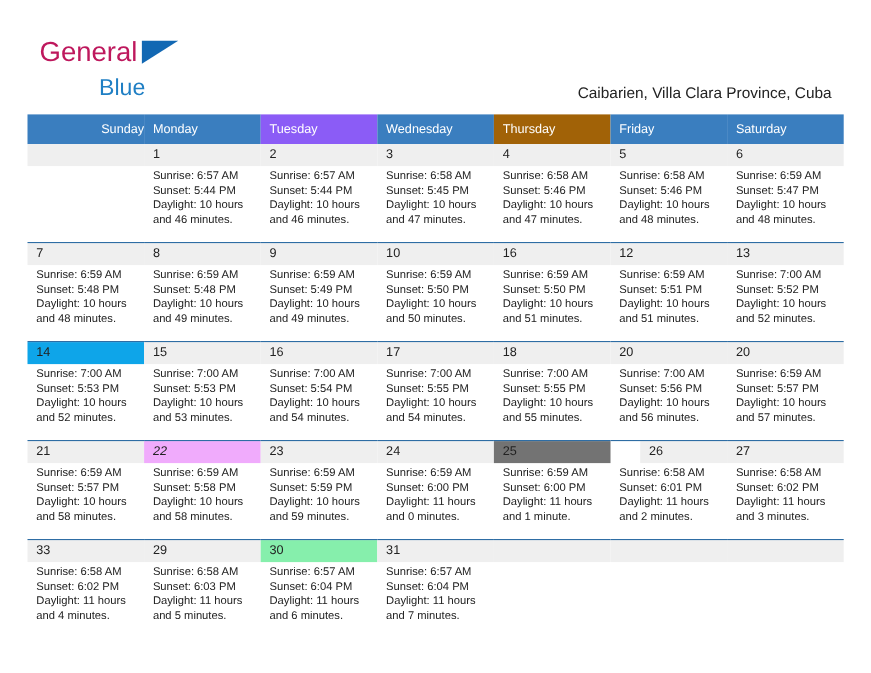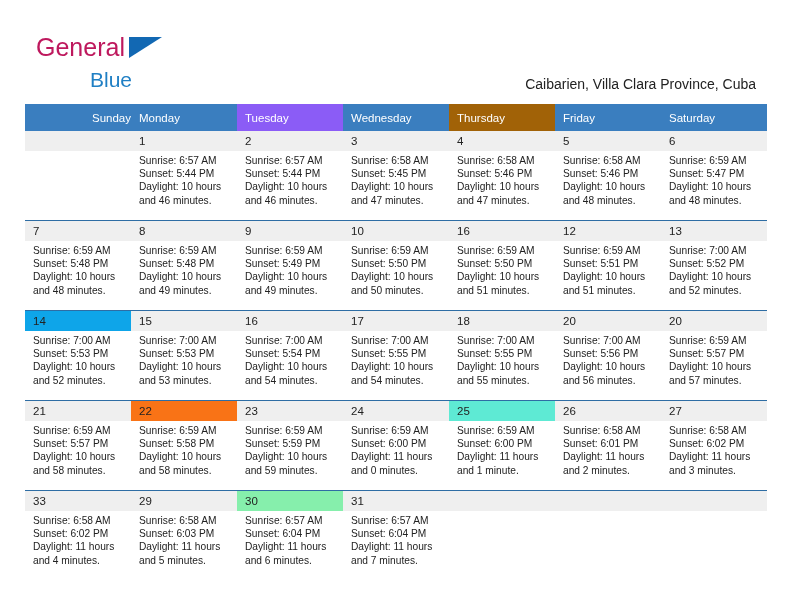--- a/index.html
+++ b/index.html
@@ -360,21 +360,21 @@
             <td class="daycell" style="border-top-color: rgb(46, 109, 164);">
               <div class="daynum" style="background: rgb(239, 239, 239);">21</div>
               <div class="details">
                 <div>Sunrise: 6:59 AM</div>
                 <div>Sunset: 5:57 PM</div>
                 <div>Daylight: 10 hours</div>
                 <div>and 58 minutes.</div>
               </div>
             </td>
             <td class="daycell" style="border-top-color: rgb(46, 109, 164);">
-              <div class="daynum" style="background: #f97316;">22</div>
+              <div class="daynum" style="background: #f0abfc; font-style: italic;">22</div>
               <div class="details">
                 <div>Sunrise: 6:59 AM</div>
                 <div>Sunset: 5:58 PM</div>
                 <div>Daylight: 10 hours</div>
                 <div>and 58 minutes.</div>
               </div>
             </td>
             <td class="daycell" style="border-top-color: rgb(46, 109, 164);">
               <div class="daynum" style="background: rgb(239, 239, 239);">23</div>
               <div class="details">
@@ -387,30 +387,30 @@
             <td class="daycell" style="border-top-color: rgb(46, 109, 164);">
               <div class="daynum" style="background: rgb(239, 239, 239);">24</div>
               <div class="details">
                 <div>Sunrise: 6:59 AM</div>
                 <div>Sunset: 6:00 PM</div>
                 <div>Daylight: 11 hours</div>
                 <div>and 0 minutes.</div>
               </div>
             </td>
             <td class="daycell" style="border-top-color: rgb(46, 109, 164);">
-              <div class="daynum" style="background: #5eead4;">25</div>
+              <div class="daynum" style="background: #737373;">25</div>
               <div class="details">
                 <div>Sunrise: 6:59 AM</div>
                 <div>Sunset: 6:00 PM</div>
                 <div>Daylight: 11 hours</div>
                 <div>and 1 minute.</div>
               </div>
             </td>
             <td class="daycell" style="border-top-color: rgb(46, 109, 164);">
-              <div class="daynum" style="background: rgb(239, 239, 239);">26</div>
+              <div class="daynum" style="background: rgb(239, 239, 239); margin-left: 27px;">26</div>
               <div class="details">
                 <div>Sunrise: 6:58 AM</div>
                 <div>Sunset: 6:01 PM</div>
                 <div>Daylight: 11 hours</div>
                 <div>and 2 minutes.</div>
               </div>
             </td>
             <td class="daycell" style="border-top-color: rgb(46, 109, 164);">
               <div class="daynum" style="background: rgb(239, 239, 239);">27</div>
               <div class="details">

